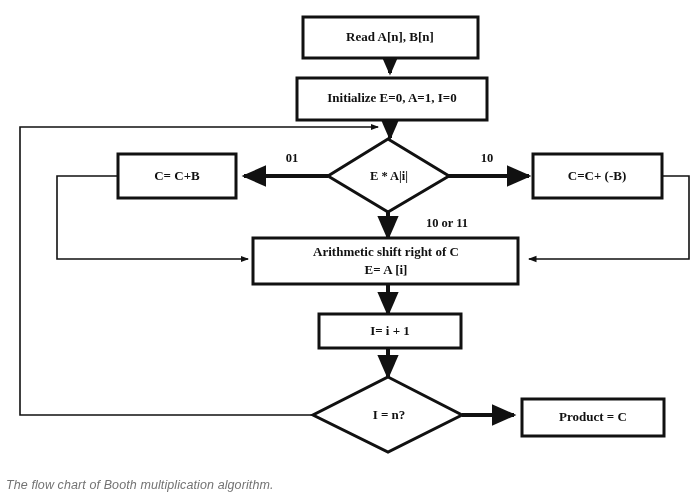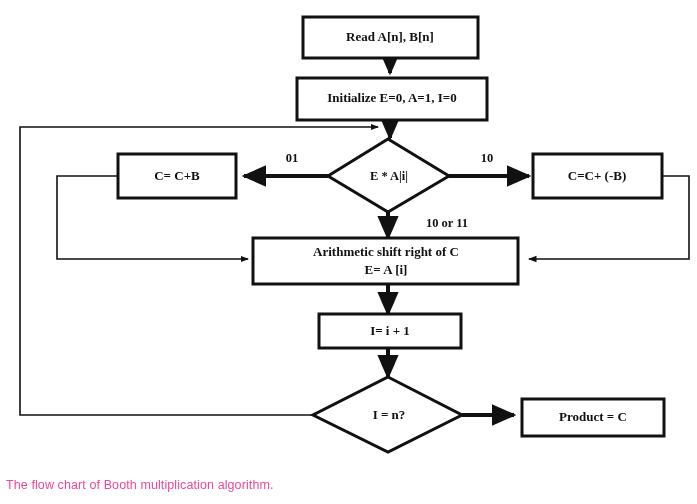--- a/index.html
+++ b/index.html
@@ -64,22 +64,23 @@
     fill: #111111;
     text-anchor: middle;
     dominant-baseline: middle;
   }
   .caption {
     position: absolute;
     left: 6px;
     top: 478px;
     font-family: "Liberation Sans", sans-serif;
     font-size: 12.5px;
-    color: #ec4899;
+    color: #737373;
     letter-spacing: 0.1px;
+    font-style: italic;
   }
 </style>
 </head>
 <body>
 
 <div id="flowchart-root">
 
   <svg id="chart-svg" viewBox="0 0 697 470">
 
     <defs>

